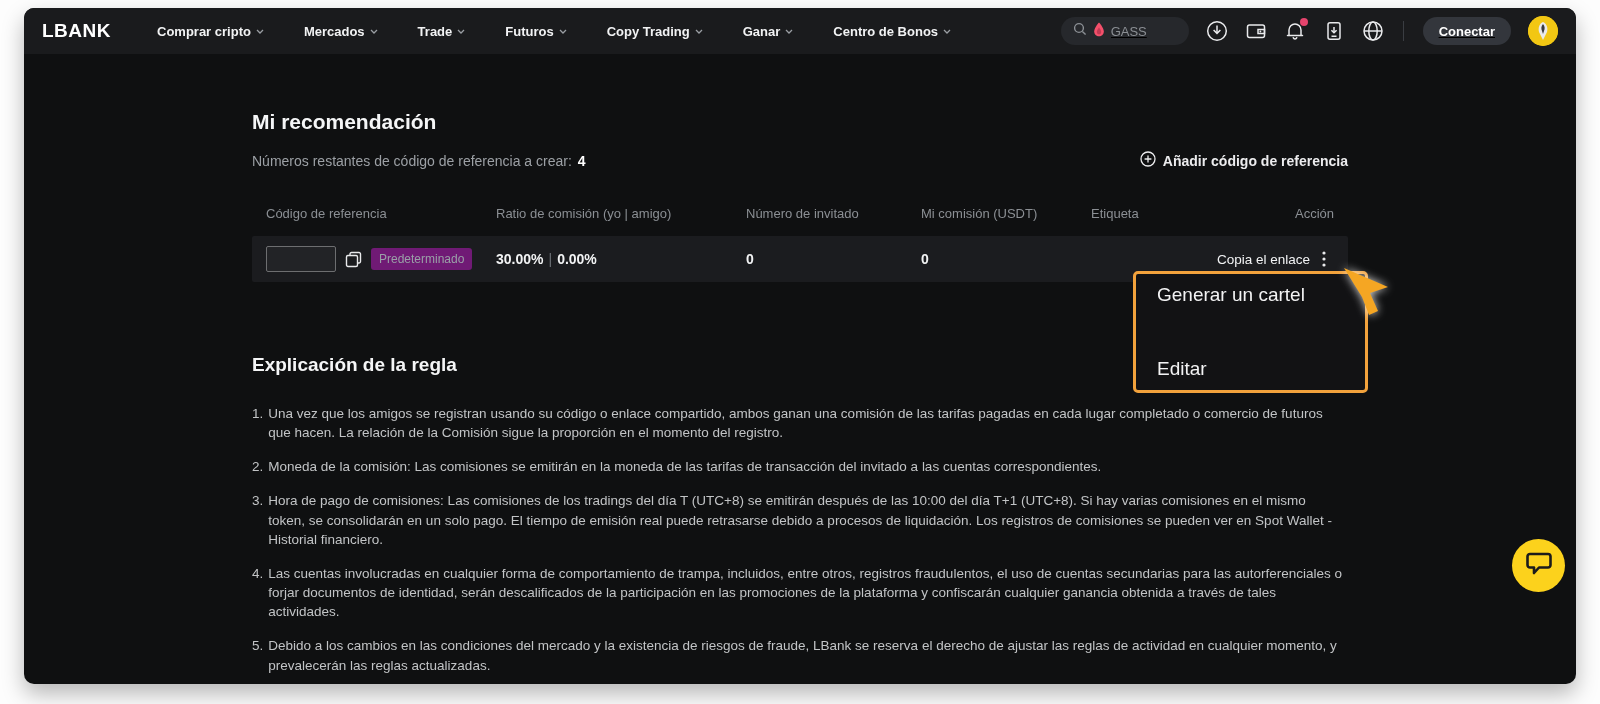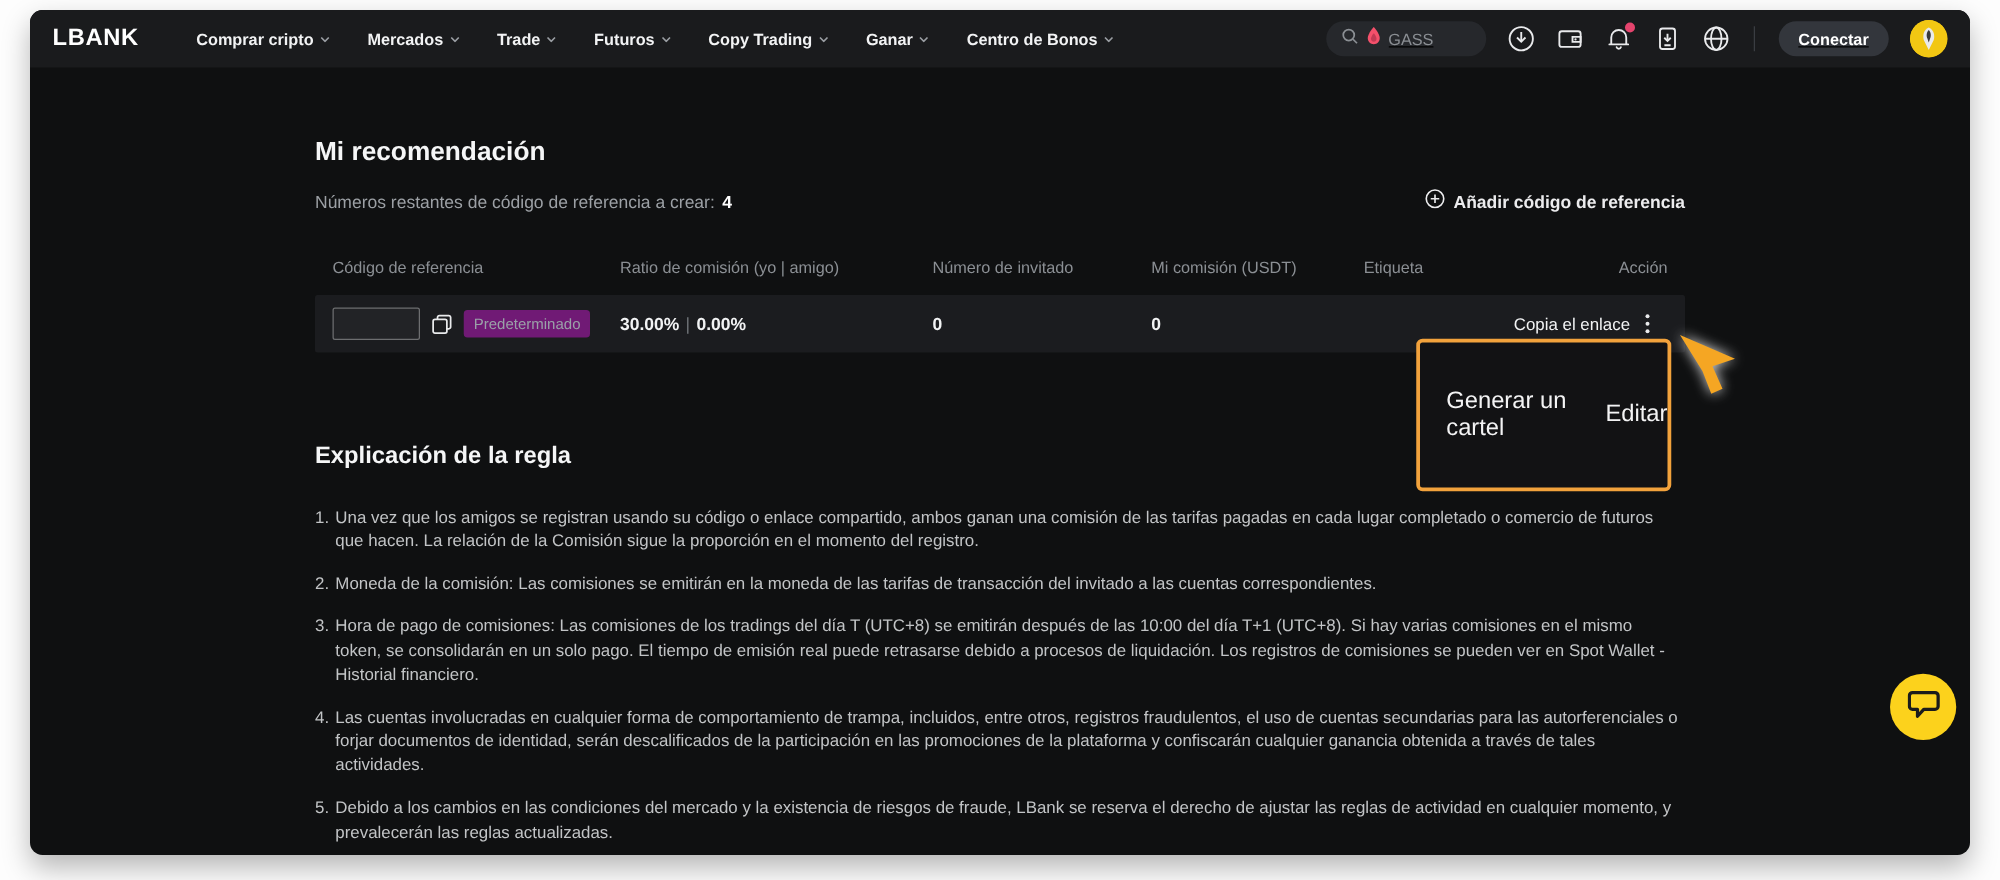--- a/index.html
+++ b/index.html
@@ -15,21 +15,21 @@
     background:#0f1011; border-radius:10px; overflow:hidden;
     box-shadow:0 10px 22px rgba(0,0,0,.28);
   }
 
   
   .navbar {
     height:46px; background:#1a1b1d; display:flex; align-items:center;
     padding:0 18px; gap:0;
   }
   .logo { color:#fff; font-size:19px; font-weight:800; letter-spacing:.5px; margin-right:46px; cursor:pointer; }
-  .nav-items { display:flex; align-items:center; gap:30px; flex:1; }
+  .nav-items { display:flex; align-items:center; gap:40px; flex:1; }
   .nav-item { display:flex; align-items:center; gap:5px; color:#f2f3f4; font-size:13px; font-weight:700; cursor:pointer; white-space:nowrap; }
   .chev { width:8px; height:5px; display:inline-block; }
   .chev svg { display:block; }
   .nav-right { display:flex; align-items:center; gap:17px;text-decoration:underline; }
   .search-pill {
     display:flex; align-items:center; gap:6px;
     background:#26282c; border-radius:15px; height:28px; width:128px; padding:0 12px;
   }
   .search-pill input {
     background:transparent; border:none; outline:none; color:#c9ccd0;
@@ -63,36 +63,36 @@
   .thead .th { color:#8b8f94; font-size:13px; font-weight:400; }
   .th.right, .td.right { text-align:right; }
   .trow { height:46px; background:#1b1c1f; border-radius:2px; margin-top:6px; }
   .code-cell { display:flex; align-items:center; gap:9px; }
   .code-box { width:70px; height:26px; border:1px solid #6d6e70; border-radius:2px; background:#222326; }
   .copy-btn { background:none; border:none; cursor:pointer; padding:0; display:flex; }
   .badge { background:#701a75; color:#9aa0a8; font-size:12px; padding:4px 8px; border-radius:3px; white-space:nowrap; }
   .ratio { color:#f2f3f4; font-size:14px; font-weight:700; }
   .ratio .sep { color:#6f7378; font-weight:400; padding:0 5px; }
   .num-val { color:#f2f3f4; font-size:14px; font-weight:700; }
-  .action-cell { display:flex; align-items:center; justify-content:flex-start; gap:10px; }
+  .action-cell { display:flex; align-items:center; justify-content:center; gap:10px; }
   .copy-link { color:#f2f3f4; font-size:13.5px; cursor:pointer; }
   .kebab { background:none; border:none; cursor:pointer; padding:2px; display:flex; }
 
   
   .rules-title { margin-top:72px; color:#f5f6f7; font-size:19px; font-weight:700; }
   .rules-list { margin-top:28px; list-style:none; }
   .rule { display:flex; gap:5px; color:#c2c4c6; font-size:13.5px; line-height:1.42; margin-bottom:15px; }
   .rule .rnum { flex:0 0 auto; }
   .rule .rtxt { max-width:1075px; }
 
   
   .dropdown {
-    position:absolute; left:1109px; top:263px; width:204px; height:122px;
+    position:absolute; left:1109px; top:263px; width:235px; height:122px;
     background:#121214; border:3px solid #f2a23c; border-radius:5px;
-    display:flex; flex-direction:row; justify-content:space-between; gap:26px;
+    display:flex; flex-direction:column; justify-content:space-between; gap:26px;
     padding:10px 0 10px 21px; z-index:20;
   }
   .menu-item { color:#f3f3f4; font-size:19px; font-weight:500; cursor:pointer; background:none; border:none; text-align:left; font-family:inherit; padding:0; }
   .cursor-arrow { position:absolute; left:1317px; top:258px; z-index:21; filter:drop-shadow(0 0 5px rgba(255,255,255,.85)); }
   .chat-fab {
     position:absolute; left:1488px; top:531px; width:53px; height:53px; border-radius:50%;
     border:none; cursor:pointer; display:flex; align-items:center; justify-content:center; z-index:22;
   }
 </style>
 </head>

